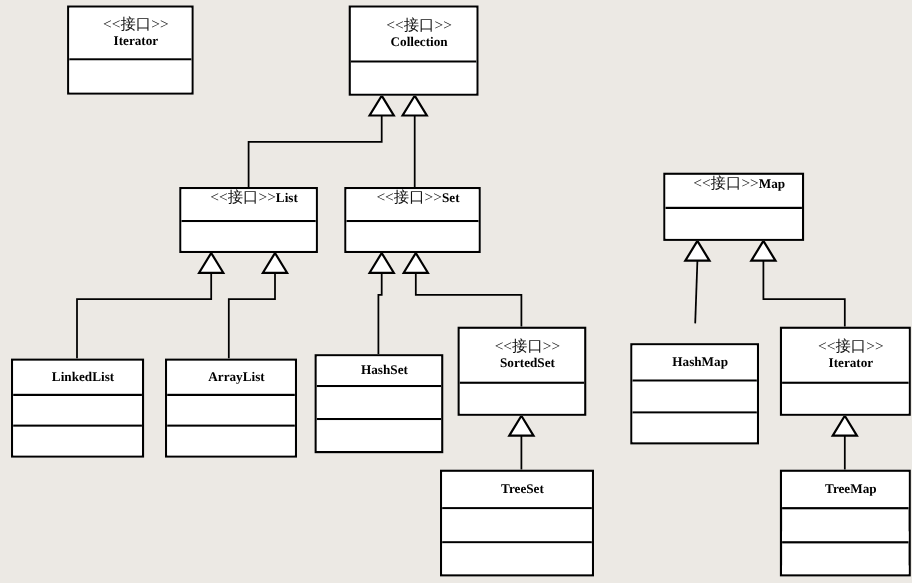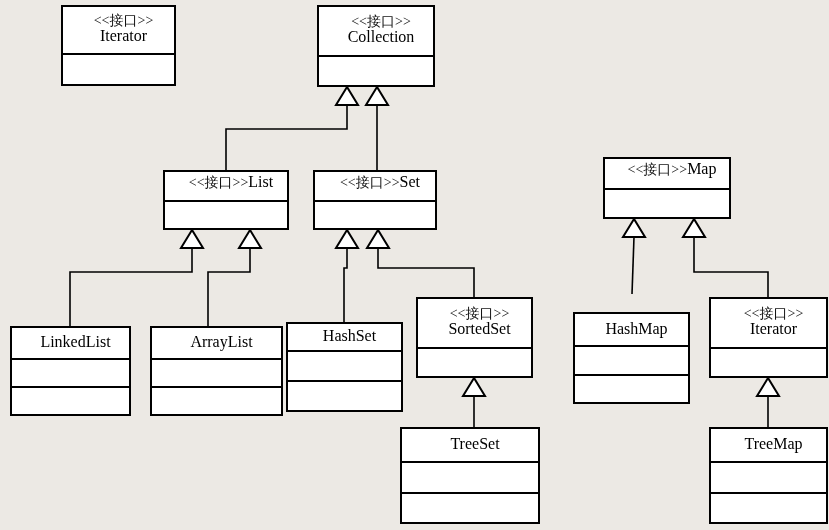--- a/index.html
+++ b/index.html
@@ -60,22 +60,22 @@
   .stereotype {
     font-family: "Liberation Serif", "DejaVu Serif", serif;
     font-size: 14px;
     font-weight: normal;
     color: #111111;
     line-height: 1.05;
     white-space: nowrap;
   }
   .classname {
     font-family: "Liberation Serif", "DejaVu Serif", serif;
-    font-size: 16px;
-    font-weight: normal;
+    font-size: 12px;
+    font-weight: bold;
     color: #000000;
     line-height: 1.05;
     white-space: nowrap;
   }
   .compartment.header.inline .stereotype {
     margin-right: 0px;
   }
 </style>
 </head>
 <body>
@@ -139,21 +139,21 @@
         </div>
         <div class="compartment body"></div>
       </div>
       <div class="uml-class" style="left: 10px; top: 326px; width: 121px; height: 90px;">
         <div class="compartment header" style="height: 32px;">
           <div class="classname">LinkedList</div>
         </div>
         <div class="compartment body split"></div>
         <div class="compartment body"></div>
       </div>
-      <div class="uml-class" style="left: 150px; top: 326px; width: 133px; height: 90px;">
+      <div class="uml-class" style="left: 150px; top: 326px; width: 120px; height: 90px;">
         <div class="compartment header" style="height: 32px;">
           <div class="classname">ArrayList</div>
         </div>
         <div class="compartment body split"></div>
         <div class="compartment body"></div>
       </div>
       <div class="uml-class" style="left: 286px; top: 322px; width: 117px; height: 90px;">
         <div class="compartment header" style="height: 28px;">
           <div class="classname">HashSet</div>
         </div>

